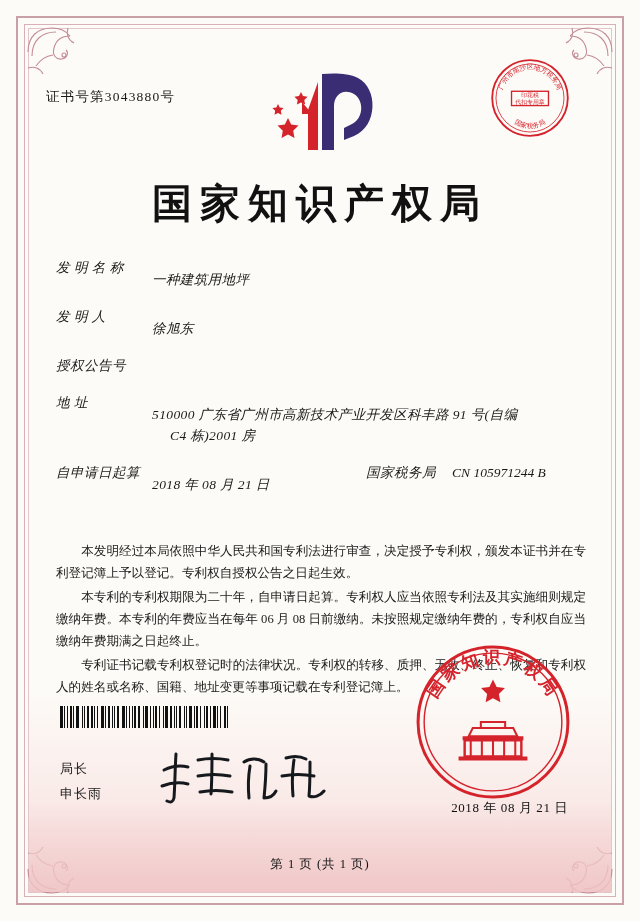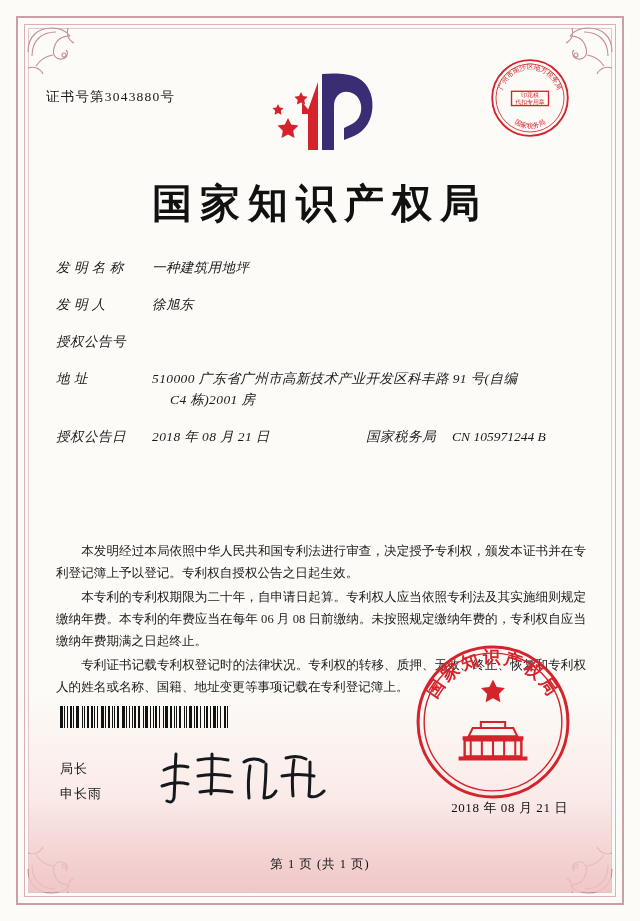--- a/index.html
+++ b/index.html
@@ -131,20 +131,21 @@
   }
   .field-label {
     width: 96px;
     flex: 0 0 96px;
     letter-spacing: 0.5px;
     white-space: nowrap;
   }
   .field-value {
     flex: 1 1 auto;
     letter-spacing: 0.4px;
+    margin-top: 12px;
   }
   .field-value .sub {
     display: block;
     margin-left: 18px;
   }
   .field-row.split .field-value {
     flex: 0 0 auto;
     width: 214px;
   }
   .field-row.split .label2 {
@@ -348,21 +349,21 @@
 
     <div class="field-row">
       <div class="field-label">地 址</div>
       <div class="field-value">
         <span>510000  广东省广州市高新技术产业开发区科丰路 91 号(自编</span>
         <span class="sub">C4 栋)2001 房</span>
       </div>
     </div>
 
     <div class="field-row split">
-      <div class="field-label">授权公告日</div>
+      <div class="field-label">自申请日起算</div>
       <div class="field-value">2018 年 08 月 21 日</div>
       <div class="label2">国家税务局</div>
       <div class="value2">CN 105971244 B</div>
     </div>
 
   </div>
 
   <div class="body-text">
     <p>本发明经过本局依照中华人民共和国专利法进行审查，决定授予专利权，颁发本证书并在专利登记簿上予以登记。专利权自授权公告之日起生效。</p>
     <p>本专利的专利权期限为二十年，自申请日起算。专利权人应当依照专利法及其实施细则规定缴纳年费。本专利的年费应当在每年 06 月 08 日前缴纳。未按照规定缴纳年费的，专利权自应当缴纳年费期满之日起终止。</p>

